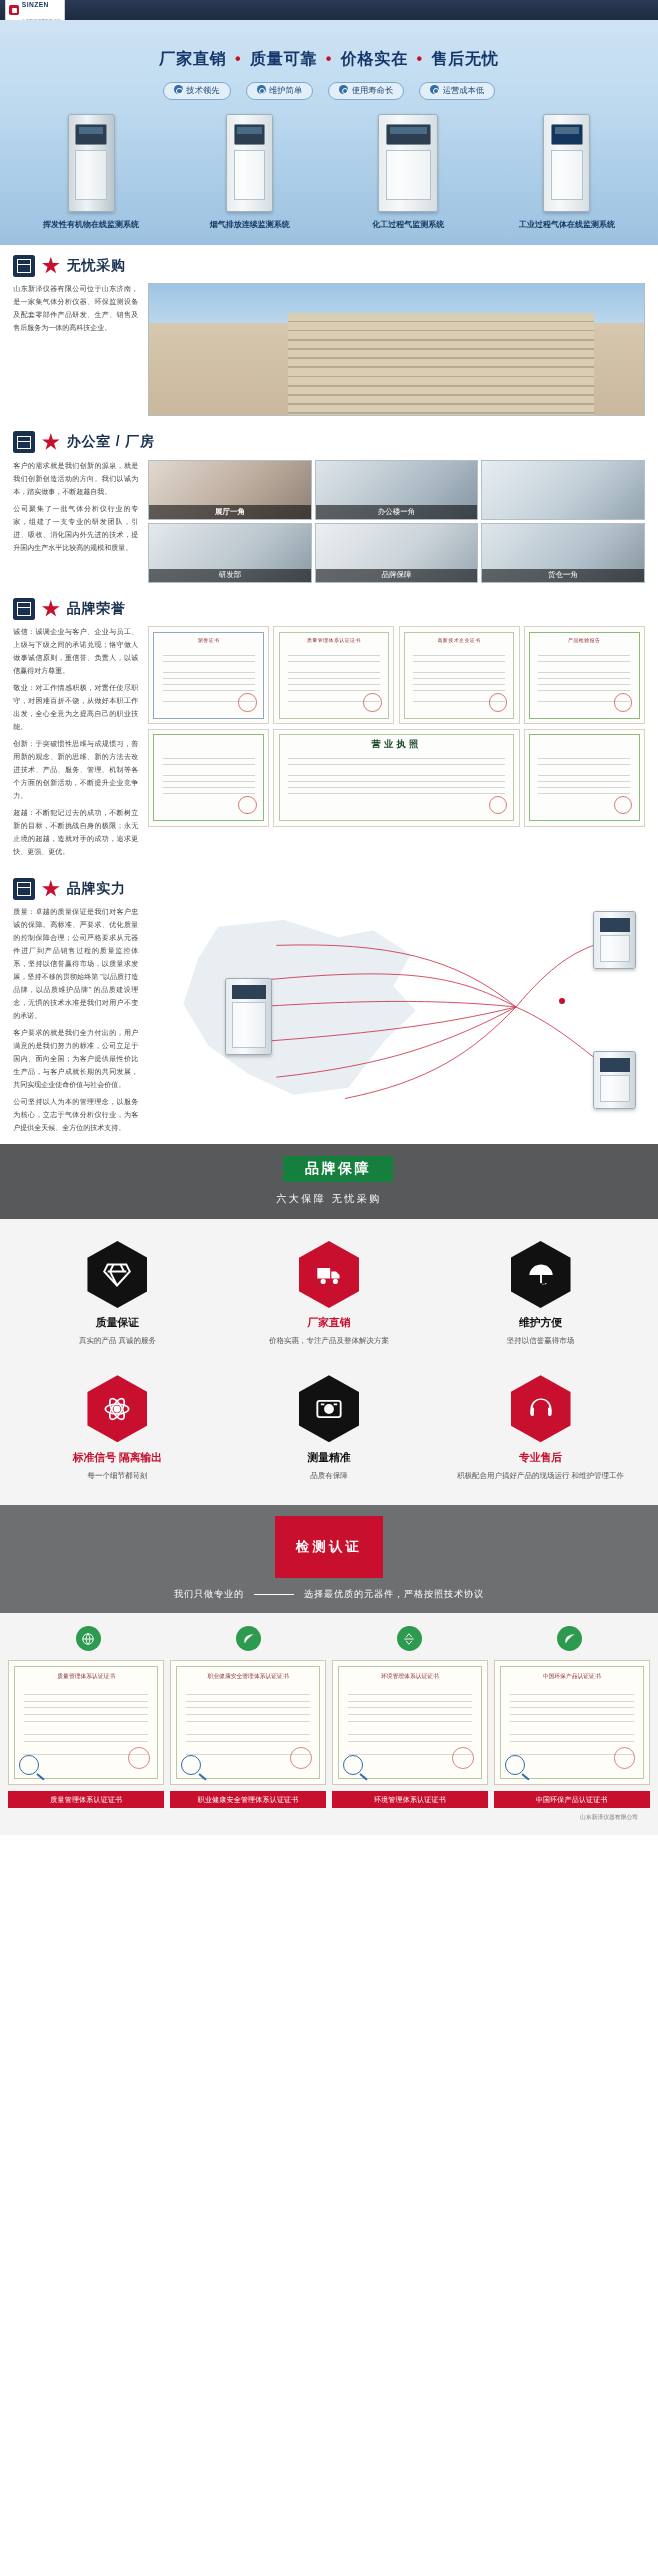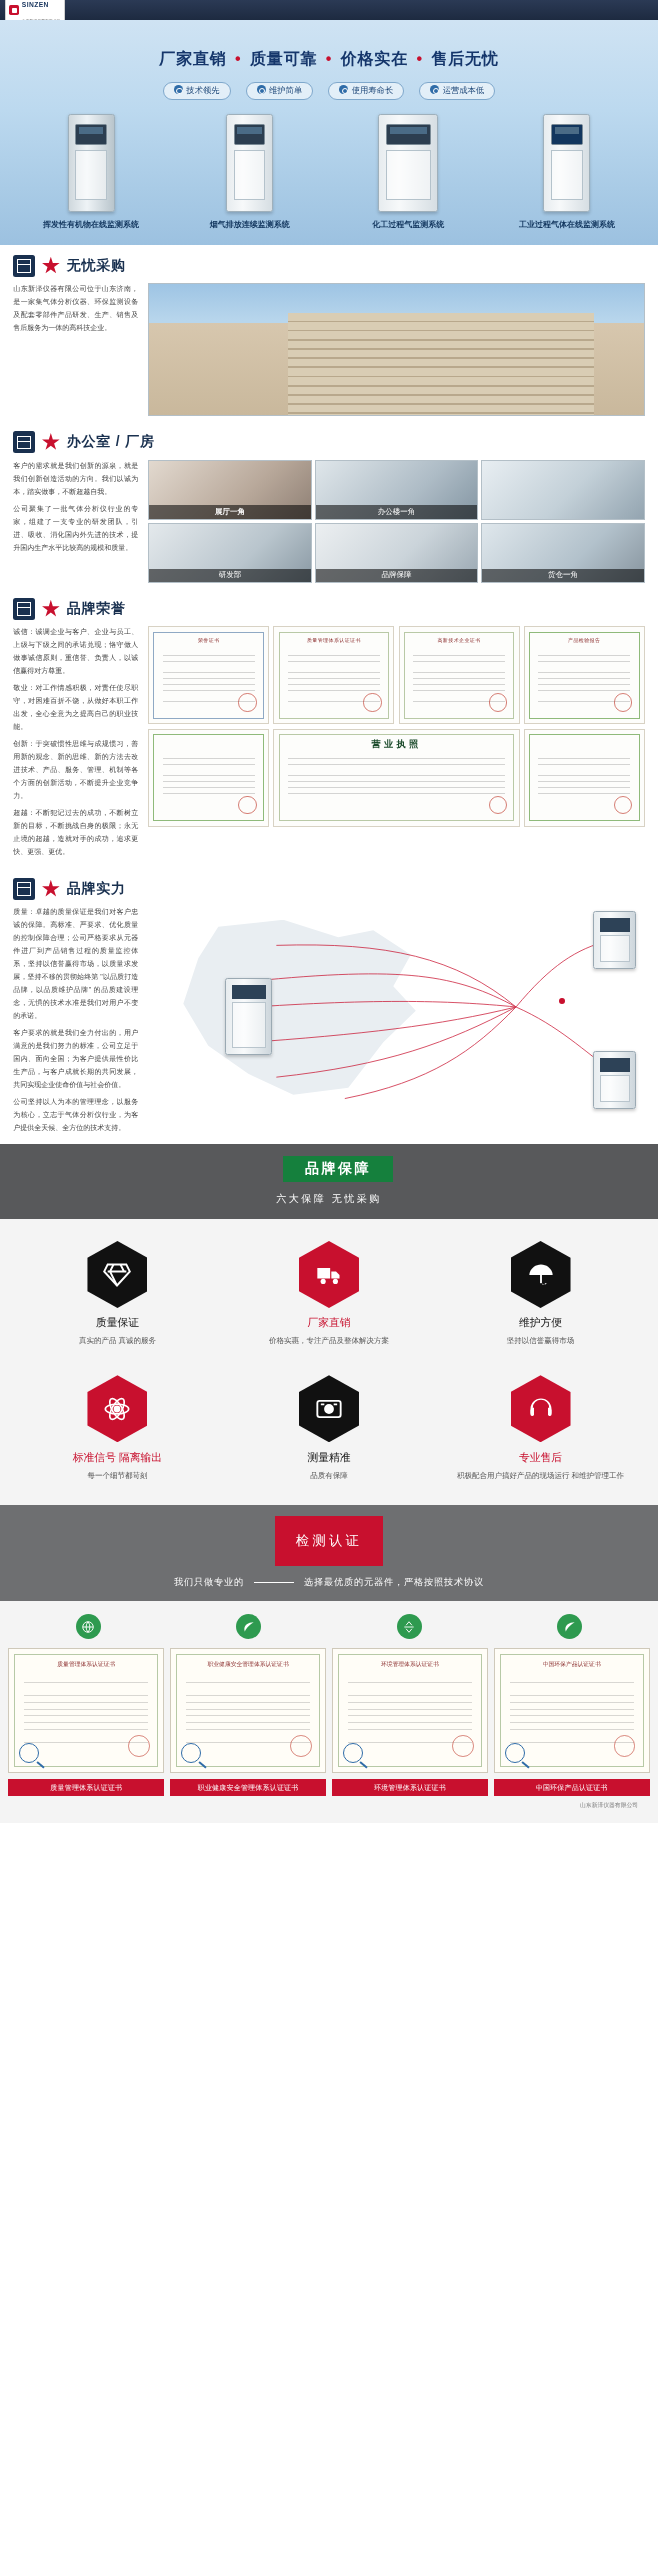--- a/index.html
+++ b/index.html
@@ -322,39 +322,39 @@
   .hexwrap { display: flex; justify-content: center; margin-bottom: 8.3px; }
   .hex {
     width: 60px; height: 67px;
     background: #111;
     clip-path: polygon(50% 0%,100% 25%,100% 75%,50% 100%,0% 75%,0% 25%);
     display: flex; align-items: center; justify-content: center;
     color: #fff;
   }
   .hex.red { background: #c8102e; }
   .hex svg { width: 28px; height: 28px; }
-  .six-t { font-size: 10.8px; font-weight: normal; color: #111; margin-bottom: 5px; }
+  .six-t { font-size: 10.8px; font-weight: bold; color: #111; margin-bottom: 5px; }
   .six-t.red { color: #c8102e; }
   .six-d { font-size: 7.5px; color: #555; line-height: 1.6; padding: 0 5px; }
 
   
   .band-gray {
     background: #6e6f71;
     text-align: center;
     padding: 11.7px 0 11.7px 0;
   }
   .cert-head {
     display: inline-block;
     border: 1.7px solid #c8102e;
     color: #fff;
     background: #c8102e;
     font-size: 13.3px;
-    font-weight: normal;
+    font-weight: bold;
     letter-spacing: 3.3px;
-    padding: 15px 20px;
+    padding: 21px 20px;
   }
   .cert-sub { color: #fff; font-size: 9.2px; margin-top: 10px; letter-spacing: 0.8px; }
   .cert-sub .line { display: inline-block; width: 40px; border-top: 0.8px solid #fff; vertical-align: middle; margin: 0 6.7px; }
 
   
   .bottom-certs {
     background: #f4f4f4;
     padding: 13.3px 8.3px 5px 8.3px;
   }
   .circ-row {

